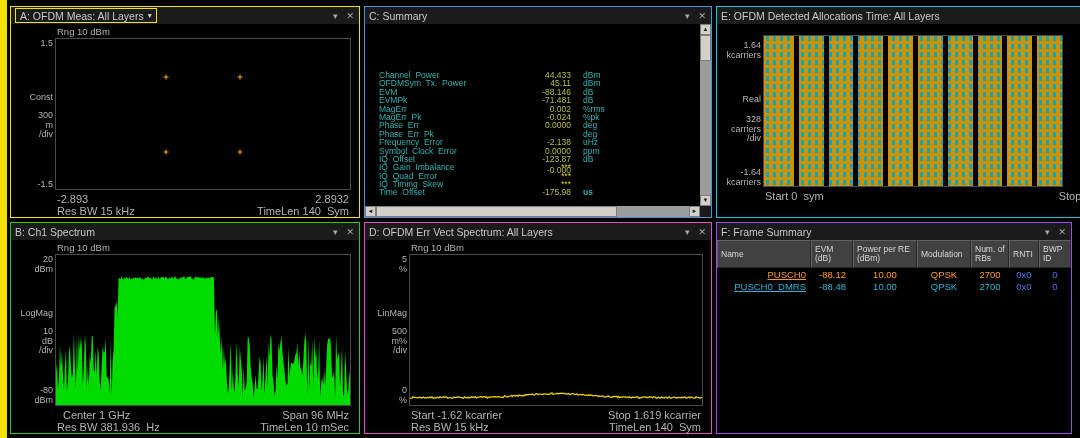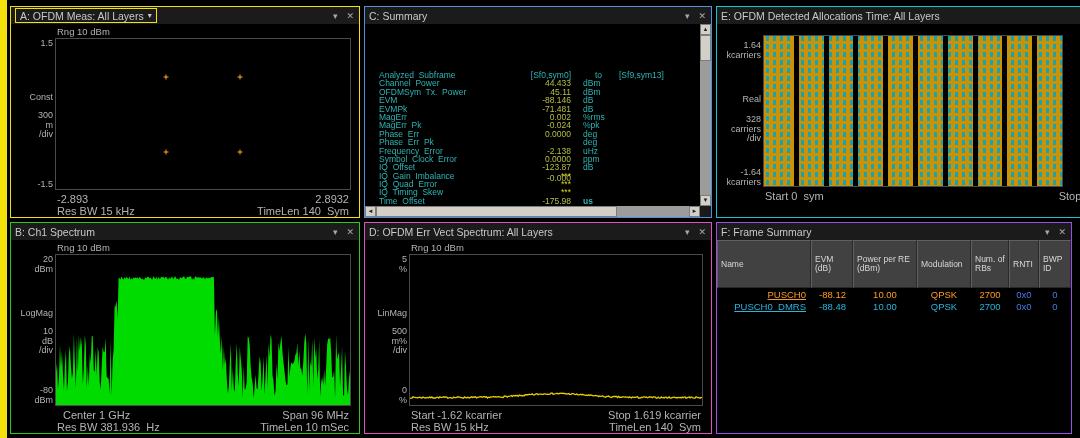--- a/index.html
+++ b/index.html
@@ -39,21 +39,21 @@
   .vscroll .up{top:0;left:0;width:11px;height:11px;}
   .vscroll .down{bottom:0;left:0;width:11px;height:11px;}
   .vscroll .sthumb{top:11px;left:0;width:11px;height:26px;}
   .hscroll .left{left:0;top:0;width:11px;height:11px;}
   .hscroll .right{right:0;top:0;width:11px;height:11px;}
   .hscroll .sthumb{left:11px;top:0;width:72%;height:11px;}
   .scroll-corner{position:absolute;right:0;bottom:0;width:11px;height:11px;background:#1a1a1a;}
   
   .frame-table{position:absolute;left:0;top:17px;right:0;}
   .ft-header,.ft-row{display:grid;grid-template-columns:94px 42px 64px 54px 38px 30px 32px;}
-  .ft-h{background:#414141;border:1px solid #616161;border-right-color:#282828;border-bottom-color:#282828;color:#d8d8d8;font-size:8.5px;line-height:9px;padding:14px 3px;white-space:pre-line;display:flex;align-items:center;min-height:24px;}
+  .ft-h{background:#414141;border:1px solid #616161;border-right-color:#282828;border-bottom-color:#282828;color:#d8d8d8;font-size:8.5px;line-height:9px;padding:4px 3px;white-space:pre-line;display:flex;align-items:center;min-height:24px;}
   .ft-row{height:12px;align-items:center;}
   .ft-row span{font-size:9.5px;white-space:nowrap;overflow:hidden;}
   .ft-row span:nth-child(1){text-align:right;padding-right:5px;text-decoration:underline;}
   .ft-row span:nth-child(2){text-align:right;padding-right:7px;}
   .ft-row span:nth-child(3){text-align:center;}
   .ft-row span:nth-child(4){text-align:center;}
   .ft-row span:nth-child(5){text-align:center;}
   .ft-row span:nth-child(6){text-align:center;}
   .ft-row span:nth-child(7){text-align:center;}
 </style>
@@ -95,26 +95,20 @@
 
   <div class="panel" id="panel-c" style="left: 364px; top: 6px; width: 348px; height: 212px; border-color: rgb(91, 141, 214);">
     <div class="titlebar">
       <span class="title">C: Summary</span>
       <span class="tb-controls">
         <span>▾</span>
         <span>✕</span>
       </span>
     </div>
     <div class="sum-rows">
-        <div class="sum-row">
-          <span class="sum-label" style="color: rgb(47, 179, 179);">Analyzed  Subframe</span>
-          <span class="sum-value" style="color: rgb(47, 179, 179);">[Sf0,sym0]</span>
-          <span class="sum-mid" style="color: rgb(47, 179, 179);">to</span>
-          <span class="sum-value2" style="color: rgb(47, 179, 179);">[Sf9,sym13]</span>
-        </div>
         <div class="sum-row">
           <span class="sum-label" style="color: rgb(47, 179, 179);">Channel  Power</span>
           <span class="sum-value" style="color: rgb(185, 189, 69);">44.433</span>
           <span class="sum-unit" style="color: rgb(47, 179, 179);">dBm</span>
         </div>
         <div class="sum-row">
           <span class="sum-label" style="color: rgb(47, 179, 179);">OFDMSym  Tx.  Power</span>
           <span class="sum-value" style="color: rgb(185, 189, 69);">45.11</span>
           <span class="sum-unit" style="color: rgb(47, 179, 179);">dBm</span>
         </div>

